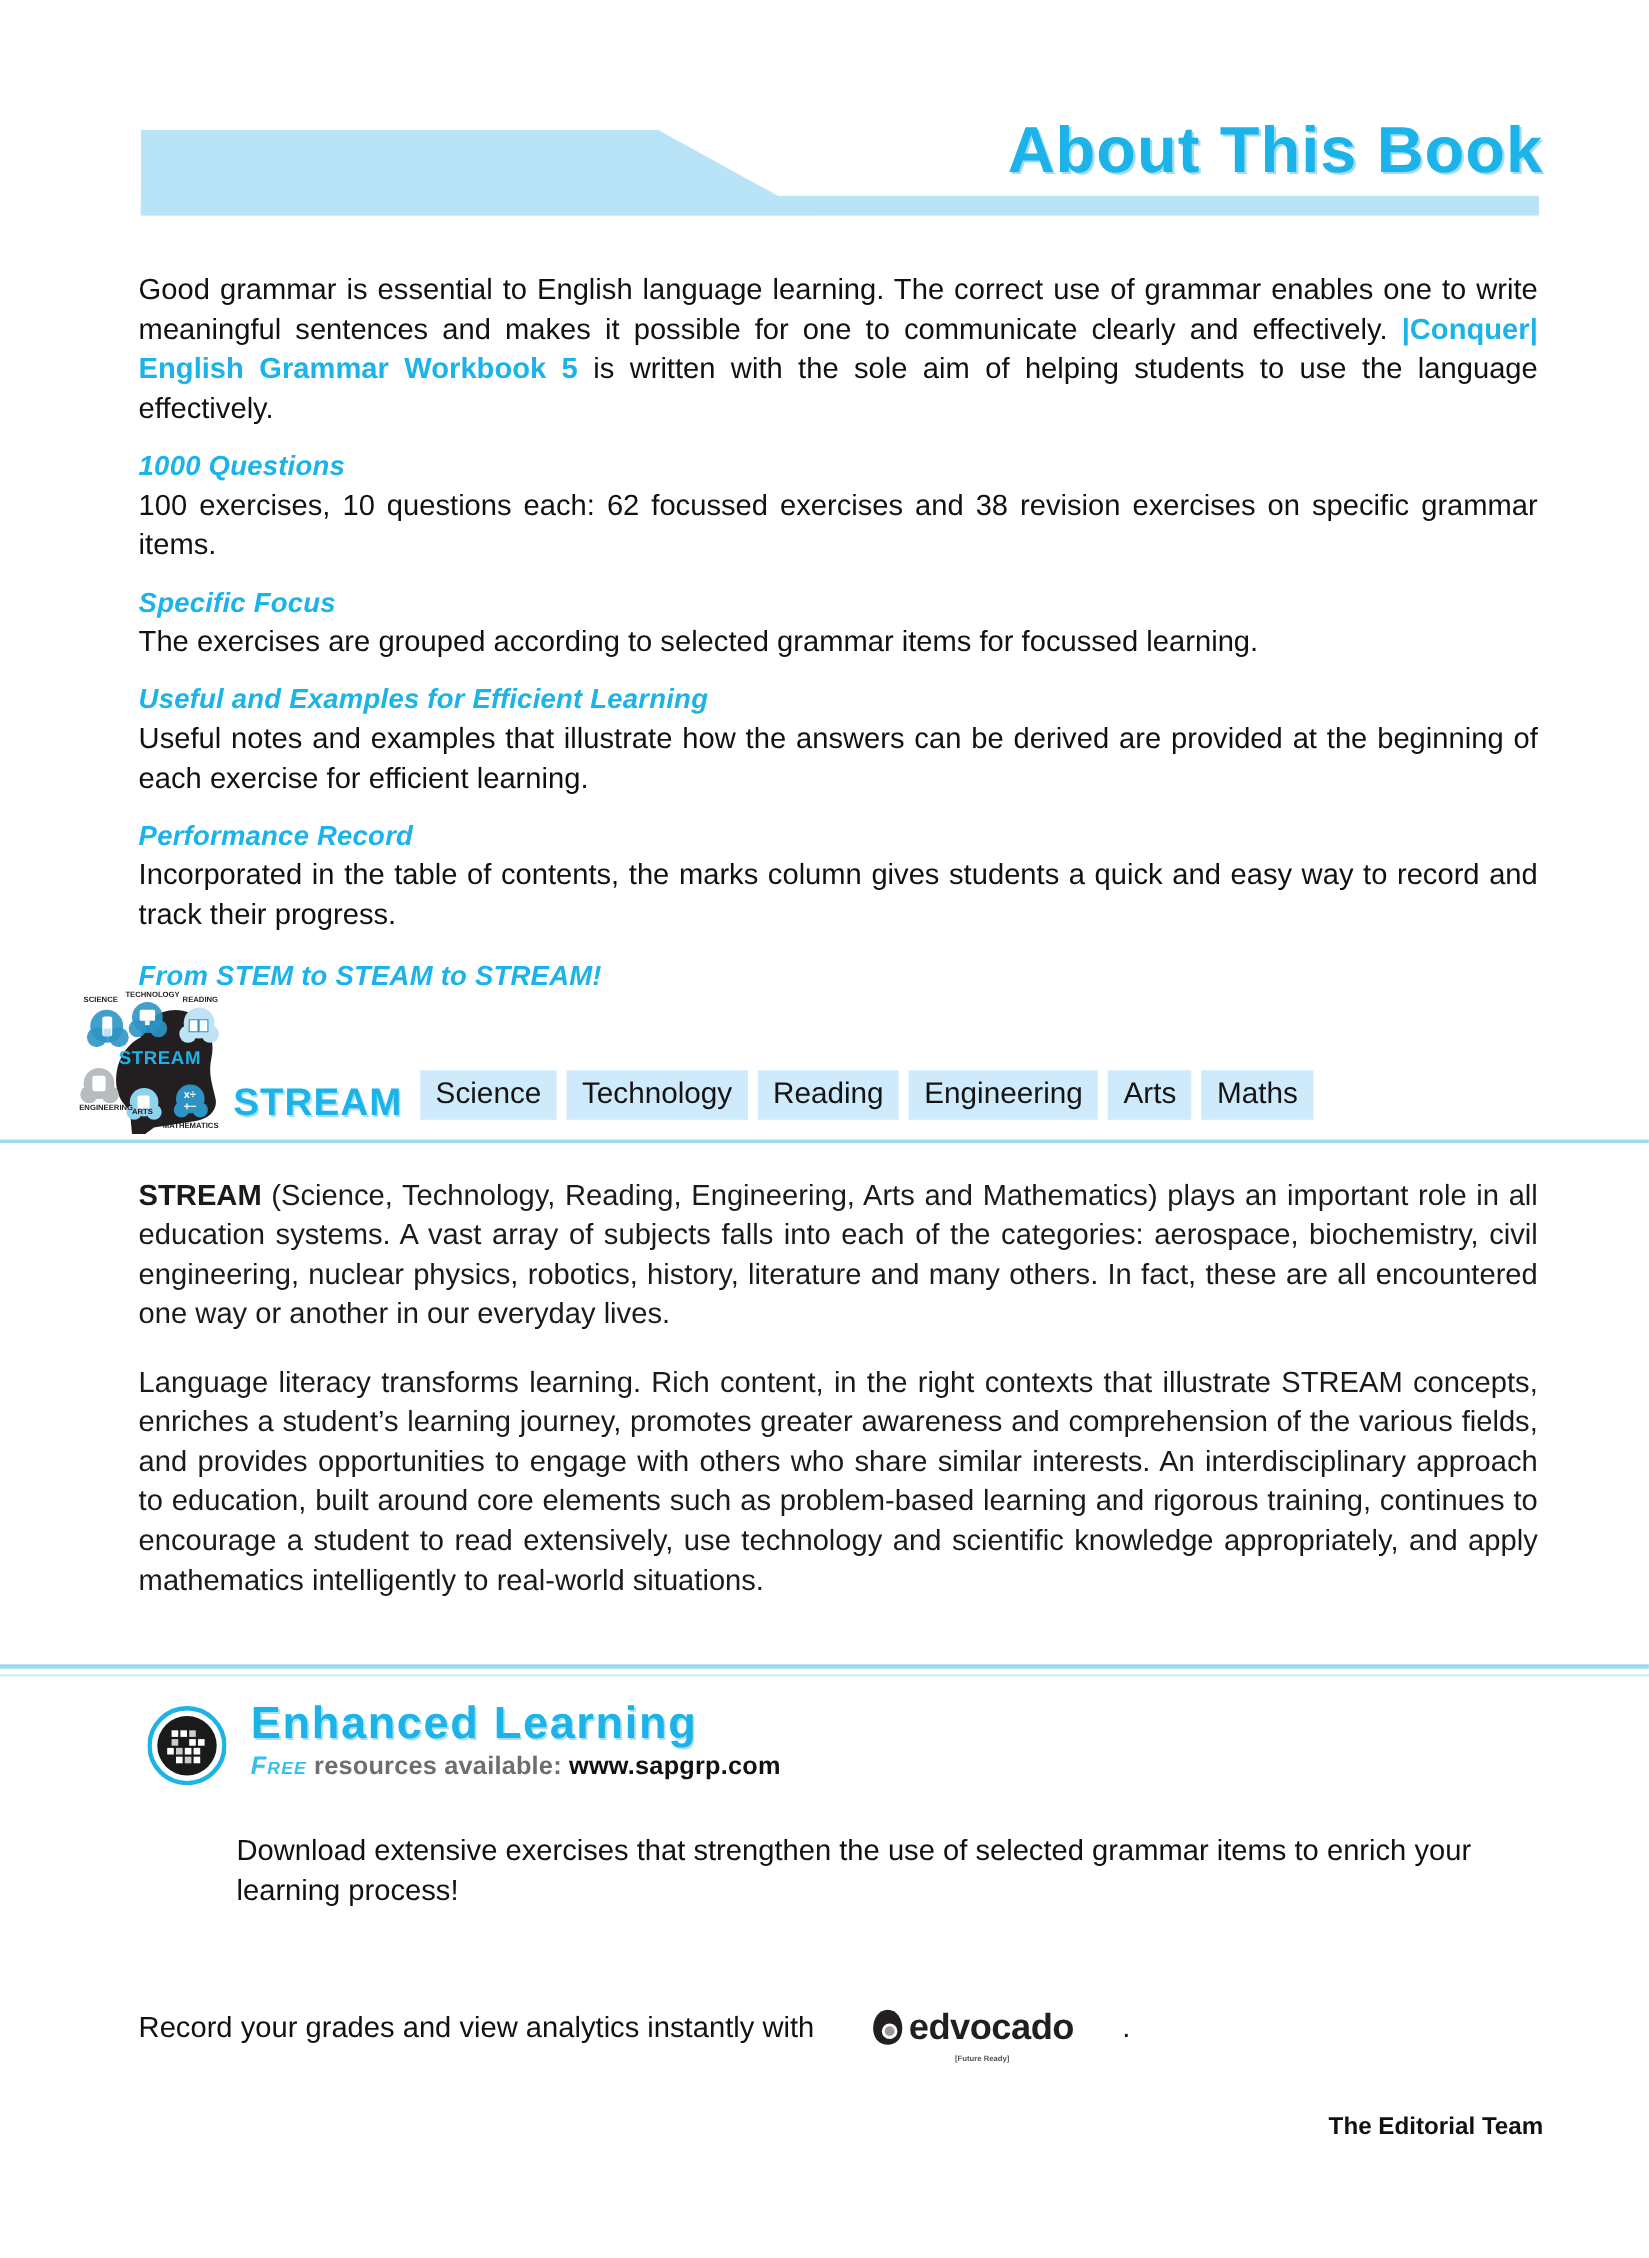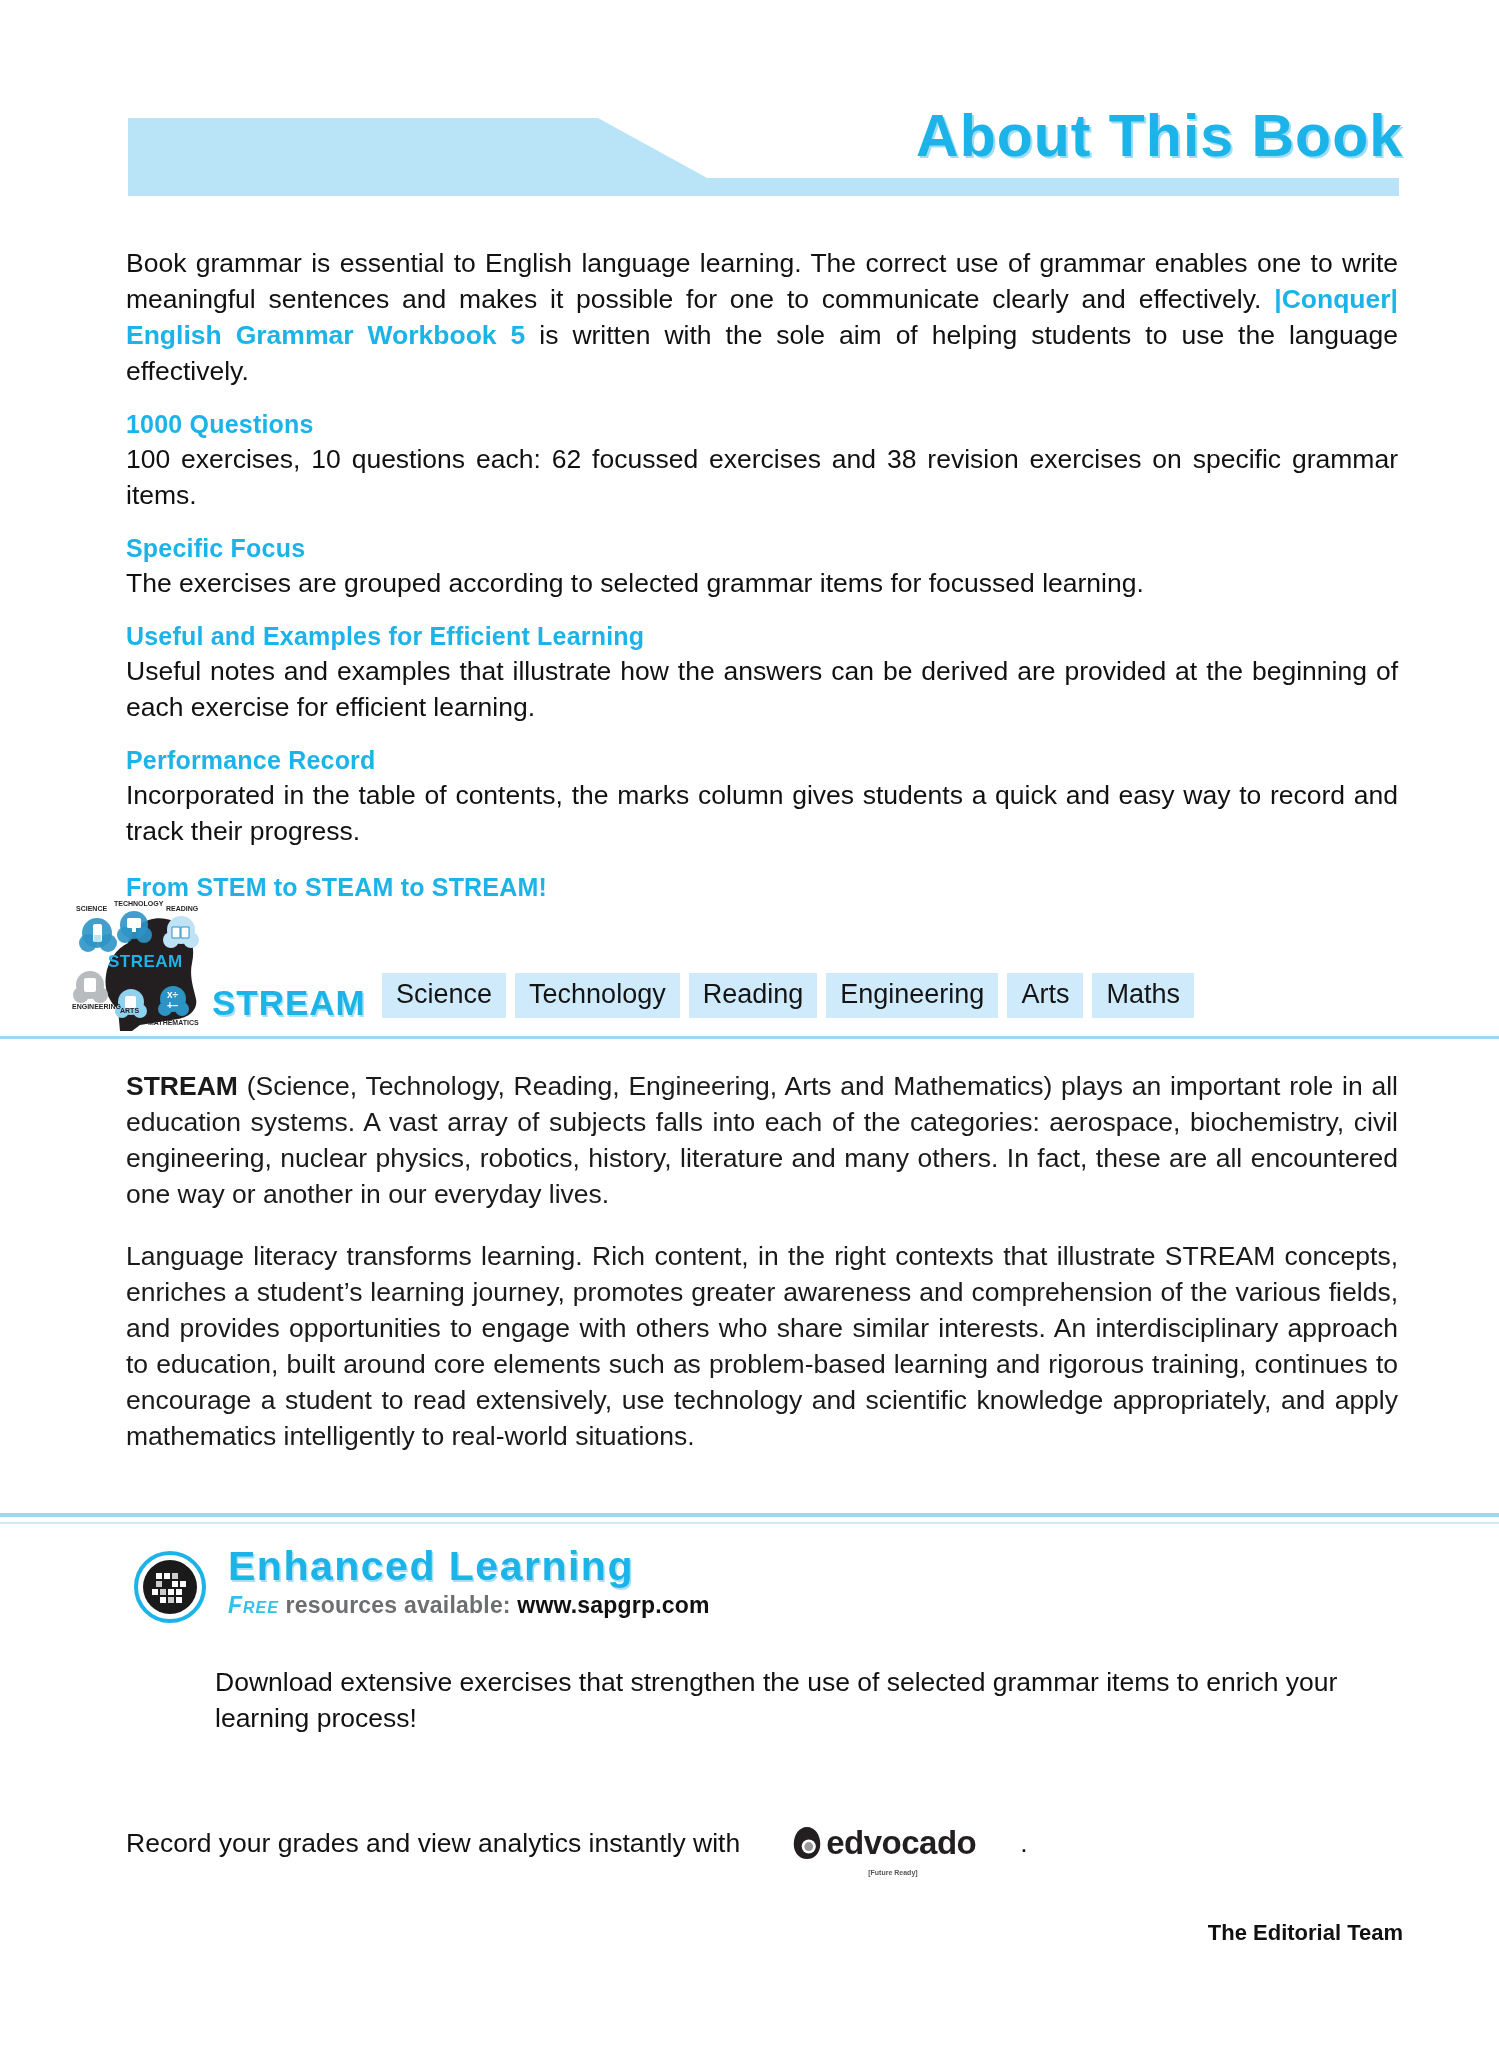--- a/index.html
+++ b/index.html
@@ -45,20 +45,21 @@
     text-align:justify;
     color:#111;
   }
   .conquer{ color:#1BB3E8; font-weight:bold; }
   h3.sec{
     margin:21px 0 2px 0;
     font-size:25px;
     font-weight:bold;
     color:#1BB3E8;
     letter-spacing:0.2px;
+    font-style:italic;
   }
 
   
   .stream-strip{
     position:absolute; left:0; top:893px; width:1499px; height:145px;
   }
   .stream-rule-bot{
     position:absolute; left:0; top:143px; width:1499px; height:3px; background:#9bd9f2;
   }
   .stream-illus{
@@ -137,21 +138,21 @@
 <div class="page">
 
   <div class="header-wrap">
     <div class="header-band-right"></div>
     <div class="header-band-full"></div>
   </div>
   <div class="header-title">About This Book</div>
 
   <div class="content">
 
-    <p class="body"><span>Book grammar is essential to English language learning. The correct use of grammar enables one to write meaningful sentences and makes it possible for one to communicate clearly and effectively. </span><span class="conquer">|Conquer| English Grammar Workbook 5</span><span> is written with the sole aim of helping students to use the language effectively.</span></p>
+    <p class="body"><span>Good grammar is essential to English language learning. The correct use of grammar enables one to write meaningful sentences and makes it possible for one to communicate clearly and effectively. </span><span class="conquer">|Conquer| English Grammar Workbook 5</span><span> is written with the sole aim of helping students to use the language effectively.</span></p>
 
     <h3 class="sec">1000 Questions</h3>
     <p class="body">100 exercises, 10 questions each: 62 focussed exercises and 38 revision exercises on specific grammar items.</p>
 
     <h3 class="sec">Specific Focus</h3>
     <p class="body">The exercises are grouped according to selected grammar items for focussed learning.</p>
 
     <h3 class="sec">Useful and Examples for Efficient Learning</h3>
     <p class="body">Useful notes and examples that illustrate how the answers can be derived are provided at the beginning of each exercise for efficient learning.</p>
 

